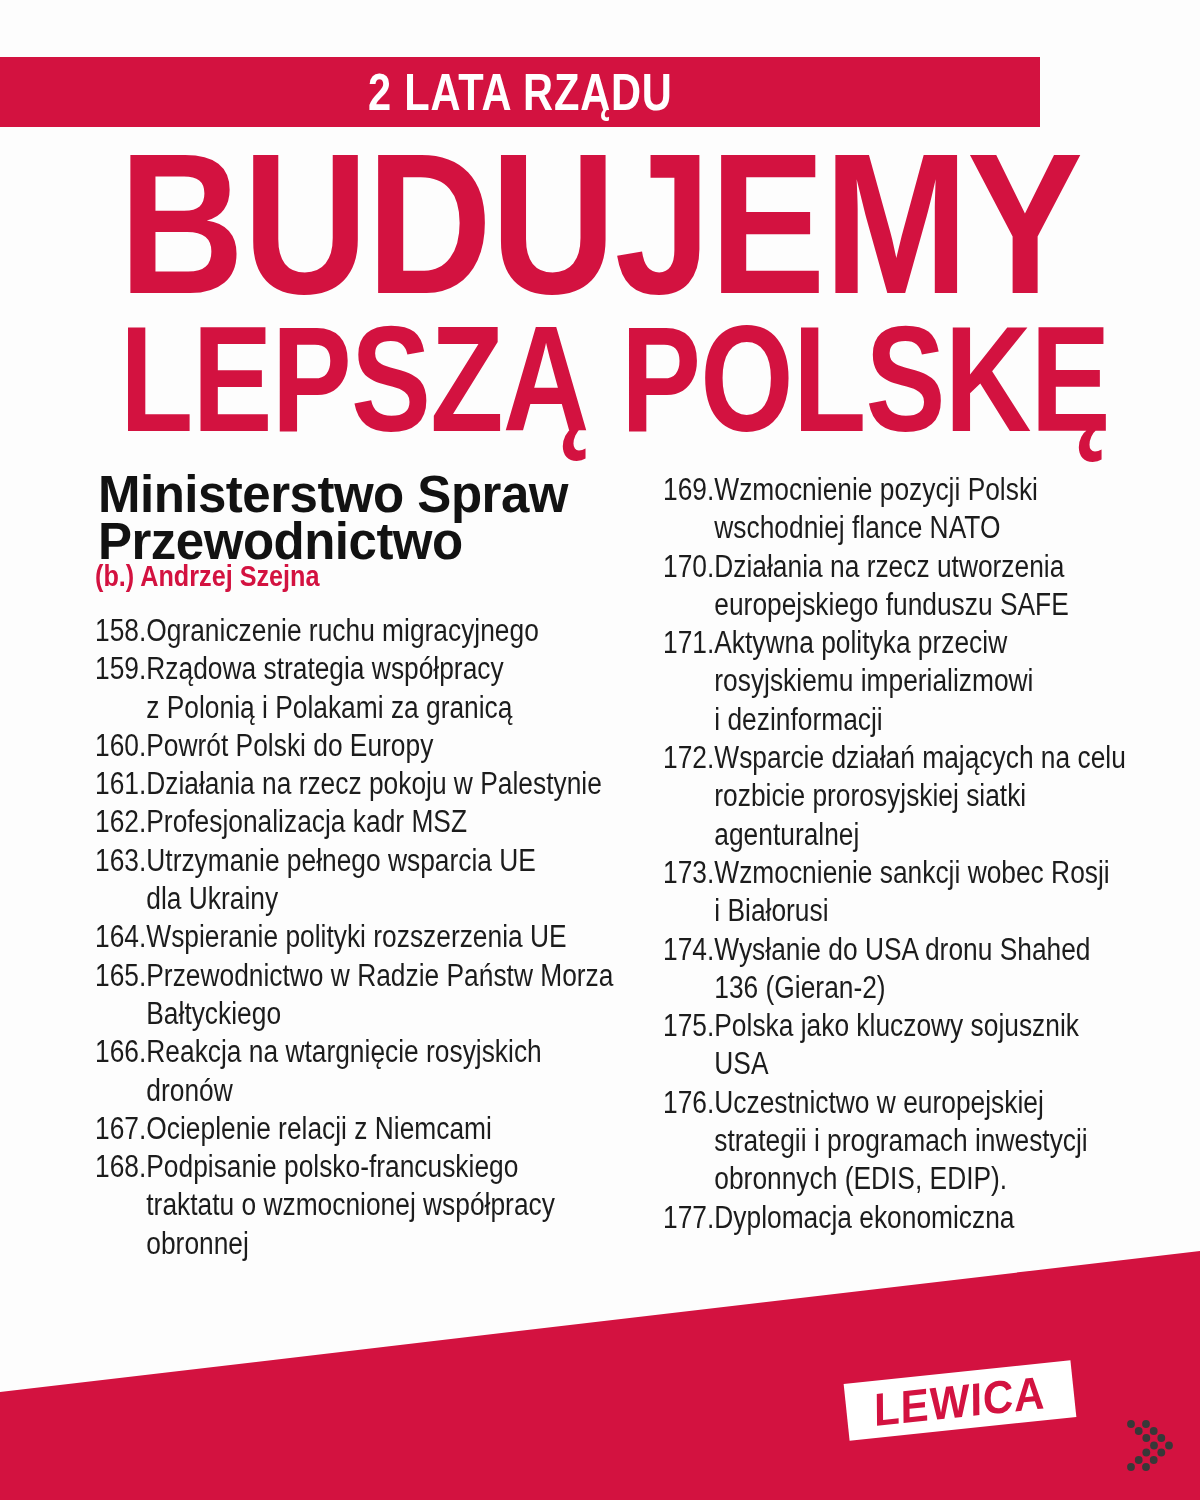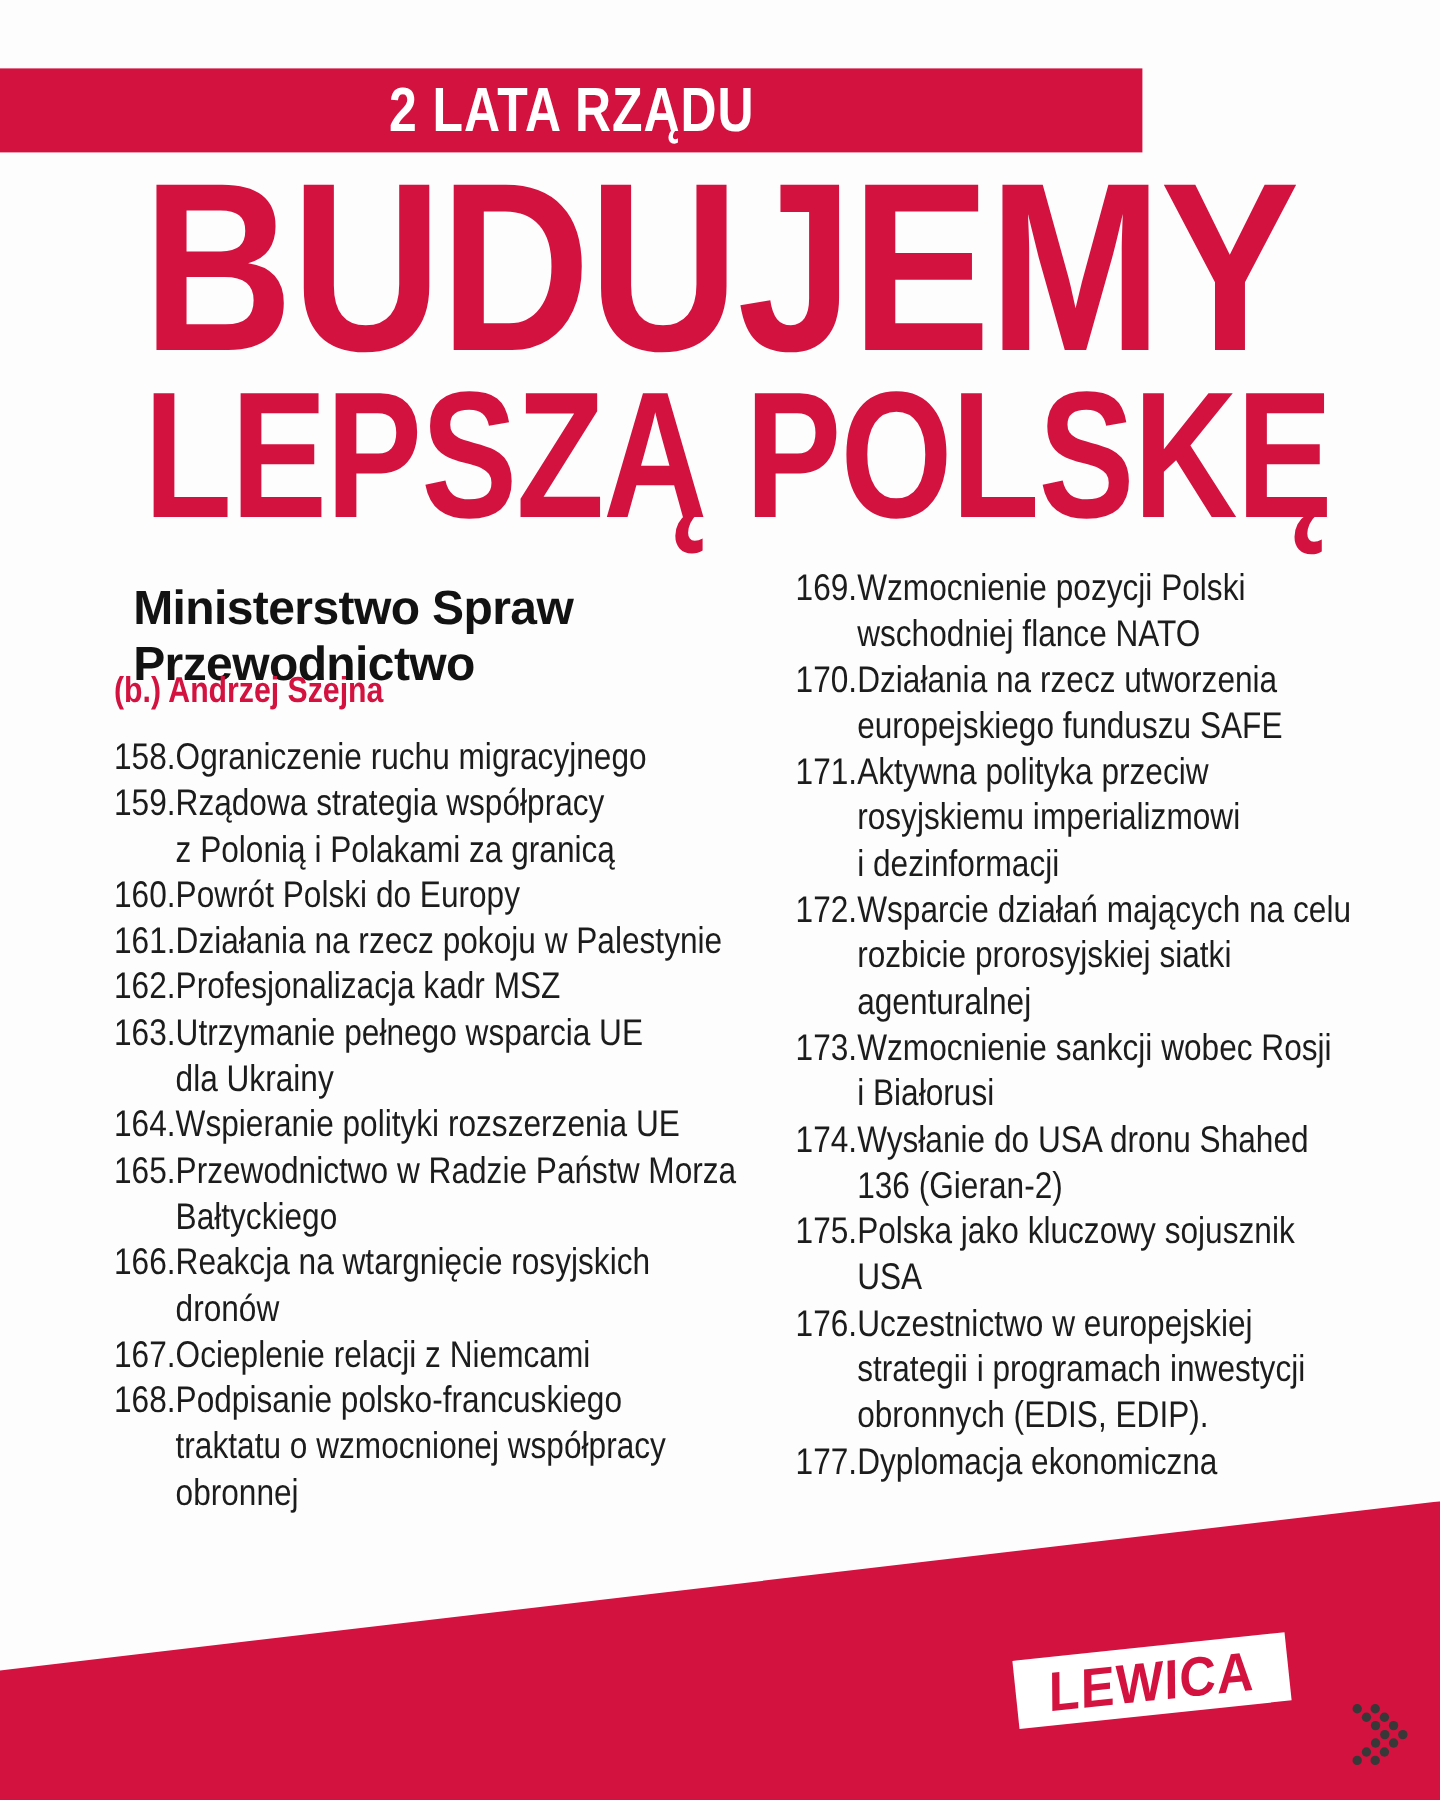--- a/index.html
+++ b/index.html
@@ -11,38 +11,38 @@
     --white:#ffffff;
   }
   html,body{margin:0;padding:0;}
   body{background:#888;font-family:"Liberation Sans",sans-serif;}
   .canvas{
     position:relative;width:1200px;height:1500px;margin:0 auto;
     background:var(--background);overflow:hidden;
   }
   
   .banner{
-    position:absolute;left:0;top:57px;width:952px;height:70px;
+    position:absolute;left:0;top:57px;width:1040px;height:70px;
     background:var(--red);display:flex;align-items:center;justify-content:center;
   }
   .banner-text{
     color:var(--white);font-weight:700;font-size:52px;letter-spacing:1px;
     transform:scaleX(.8);transform-origin:50% 50%;white-space:nowrap;
   }
   
   .title{
     position:absolute;left:0;width:1200px;text-align:center;color:var(--red);
     font-weight:700;line-height:1;white-space:nowrap;
   }
   .line1{top:124px;font-size:200px;transform:scaleX(.87);transform-origin:50% 0;letter-spacing:-2px;}
   .line2{top:304px;font-size:150px;transform:scaleX(.80);transform-origin:50% 0;letter-spacing:-1px;}
   
   .ministry-name{
-    position:absolute;left:95px;top:468px;margin:16px;
-    font-size:40px;font-weight:700;color:var(--heading-black);
+    position:absolute;left:95px;top:468px;margin:3px;
+    font-size:51px;font-weight:700;color:var(--heading-black);
     line-height:47px;letter-spacing:-.5px;
   }
   .ministry-name .mline{display:block;white-space:nowrap;}
   .minister{
     position:absolute;left:95px;top:559px;color:var(--red);
     font-size:30px;font-weight:700;white-space:nowrap;
     transform:scaleX(.84);transform-origin:left top;
   }
   
   .list-col{

